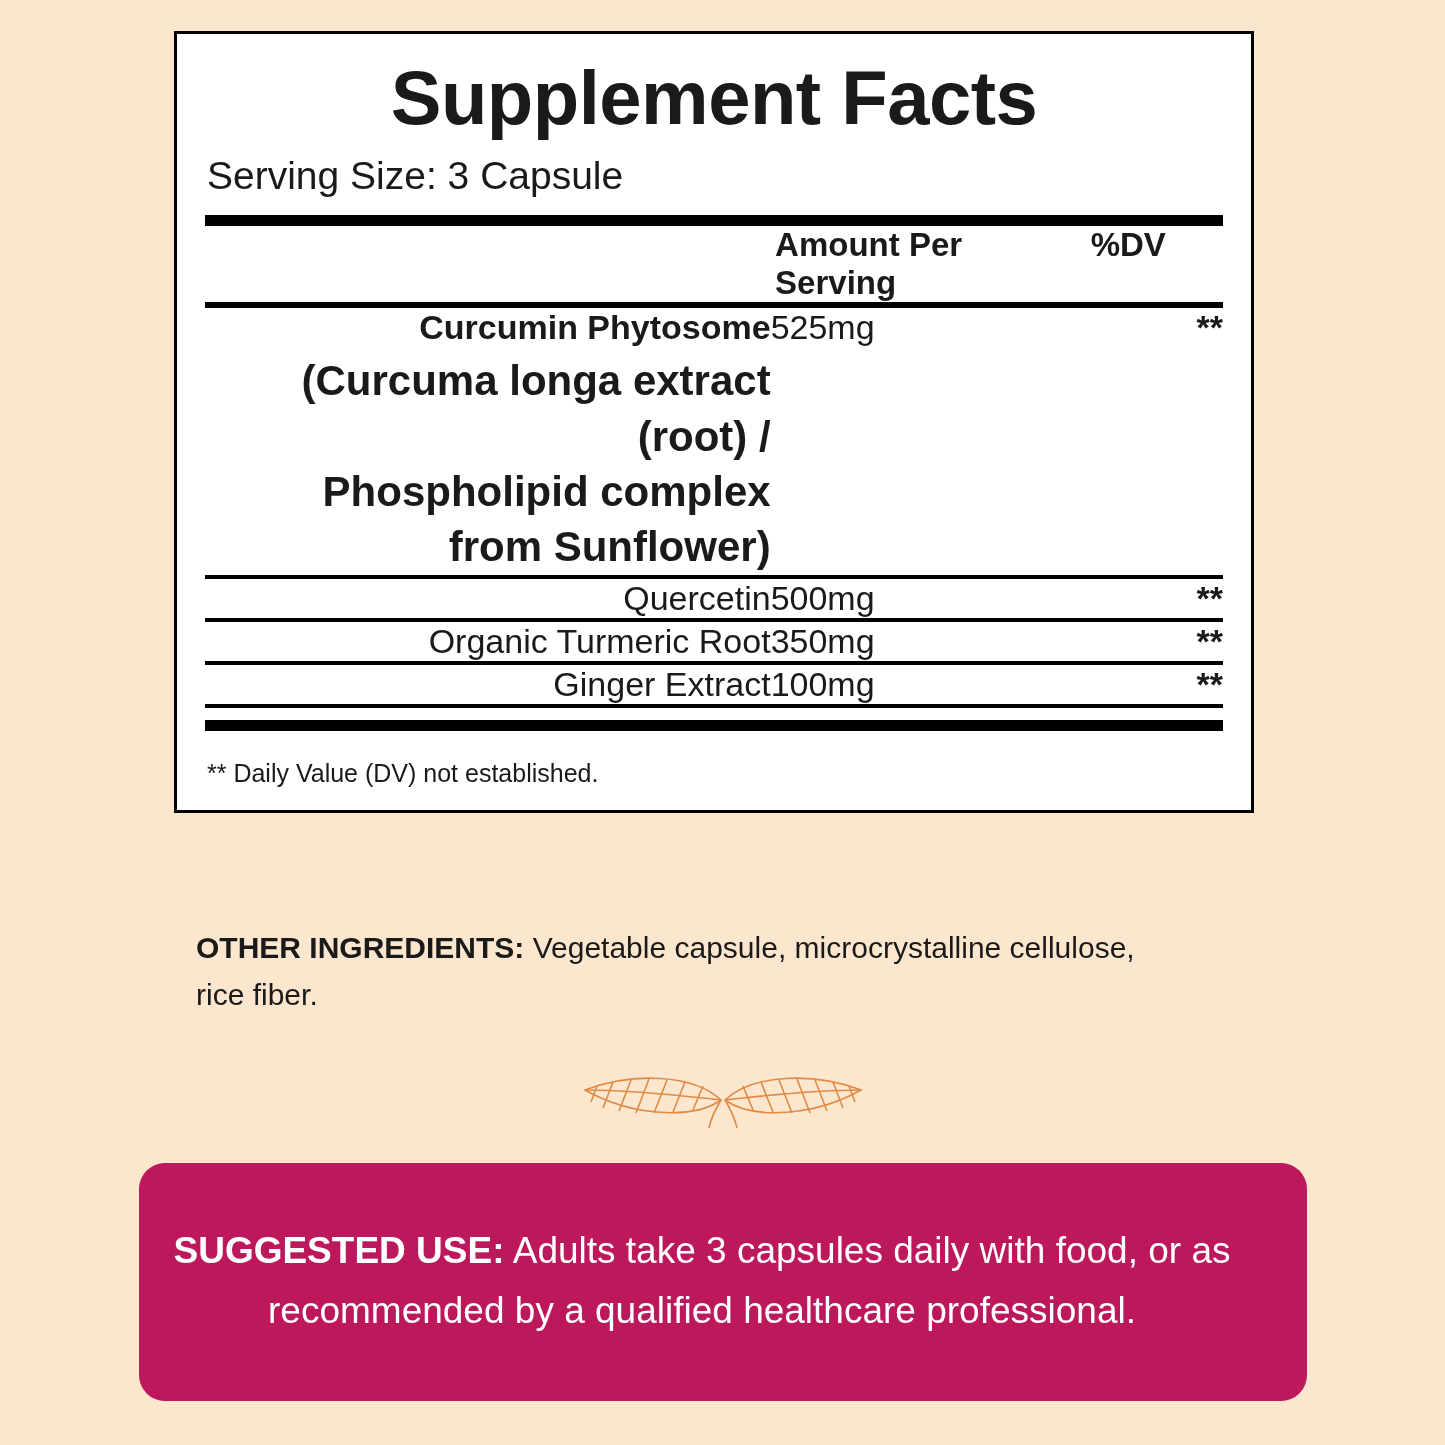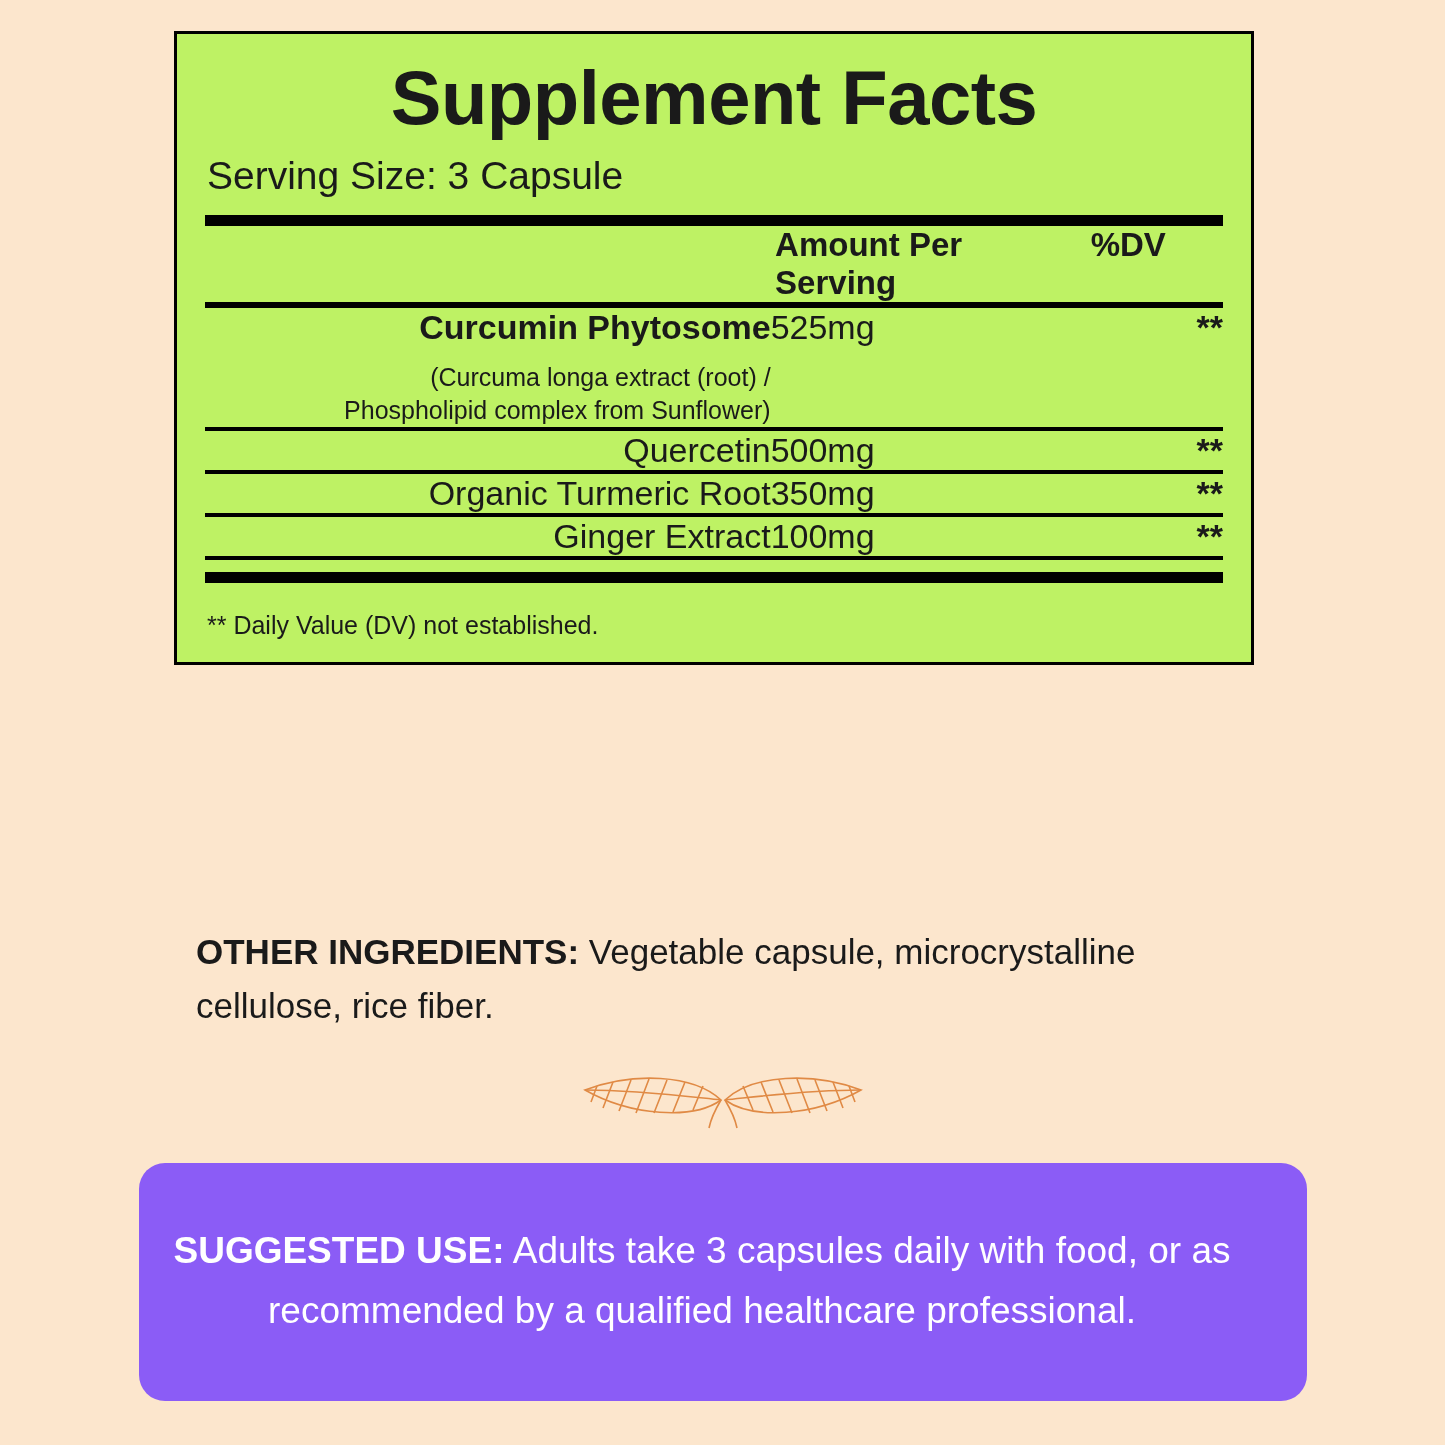--- a/index.html
+++ b/index.html
@@ -21,21 +21,21 @@
     box-sizing: border-box;
   }
 
   
   .facts-panel {
     position: absolute;
     left: 174px;
     top: 31px;
     width: 1080px;
     box-sizing: border-box;
-    background: #bef264;
+    background: #ffffff;
     border: 3px solid #000000;
     padding: 18px 28px 22px 28px;
   }
   .facts-title {
     font-size: 76px;
     font-weight: bold;
     letter-spacing: -0.5px;
     line-height: 1.05;
     text-align: center;
     margin: 6px 0 10px 0;
@@ -86,63 +86,63 @@
   .item-row td {
     font-size: 34px;
     padding: 11px 0 10px 0;
   }
   .item-name { text-align: right; }
   .item-name.bold { font-weight: bold; }
   .item-amt { text-align: left; padding-right: 8px !important; }
   .item-dv  { text-align: right; font-weight: bold; }
 
   .item-sub {
-    font-size: 25px;
-    font-weight: normal;
+    font-size: 42px;
+    font-weight: bold;
     line-height: 1.32;
     padding-left: 32px;
     display: block;
-    margin-top: 14px;
+    margin-top: 6px;
   }
   .item-sub .indent2 { display: block; padding-left: 18px; }
 
   .footnote {
     font-size: 25px;
     padding-top: 28px;
     margin-left: 2px;
   }
 
   
   .other-ing {
     position: absolute;
     left: 196px;
     top: 925px;
     width: 980px;
-    font-size: 35px;
+    font-size: 30px;
     line-height: 1.55;
   }
   .other-ing b { font-weight: bold; }
 
   
   .divider {
     position: absolute;
     left: 0;
     top: 1060px;
     width: 1445px;
     text-align: center;
   }
 
   
   .suggested {
     position: absolute;
     left: 139px;
     top: 1163px;
     width: 1168px;
     box-sizing: border-box;
-    background: #8b5cf6;
+    background: #be185d;
     border-radius: 26px;
     color: #ffffff;
     font-size: 37px;
     line-height: 1.62;
     text-align: center;
     padding: 58px 70px 60px 28px;
   }
   .suggested b { font-weight: bold; }
 </style>
 </head>

